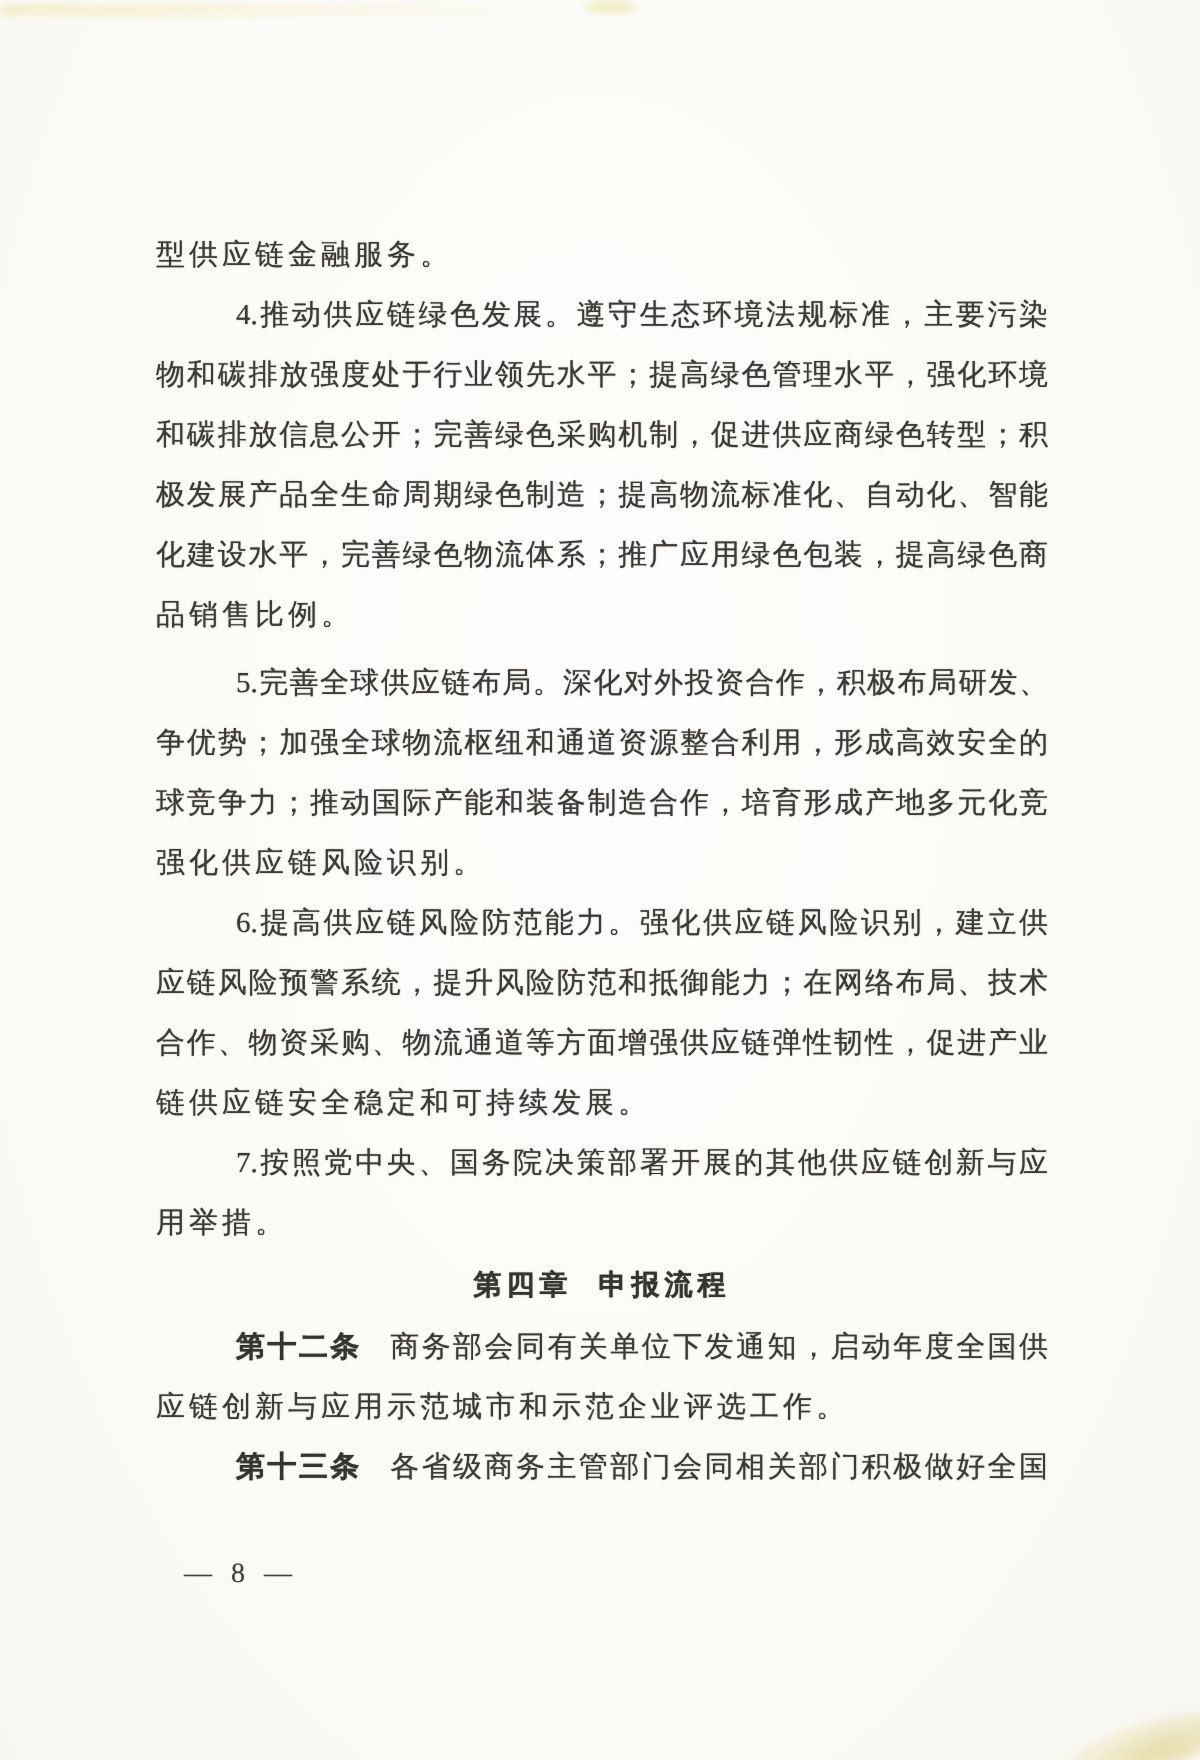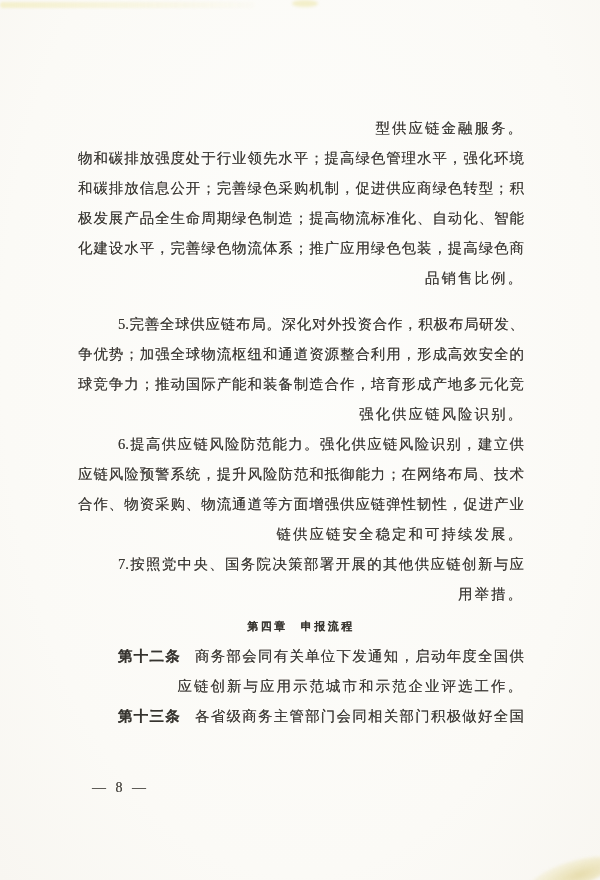--- a/index.html
+++ b/index.html
@@ -66,33 +66,33 @@
     overflow: hidden;
     letter-spacing: 1px;
   }
   .j {
     text-align: justify;
     text-align-last: justify;
     text-justify: inter-character;
     letter-spacing: 0;
   }
   .end {
-    text-align: right;
+    text-align: left;
     letter-spacing: 2px;
   }
   .indent { text-indent: 40px; }
-  .sp5 { margin-top: 16px; }
+  .sp5 { margin-top: 4px; }
   .sp2 { margin-top: 0; }
 
   .heading {
     font-weight: bold;
     text-align: center;
     text-align-last: center;
     letter-spacing: 2.5px;
-    font-size: 11px;
+    font-size: 14px;
     color: #36342f;
     margin-top: 2px;
   }
   .heading .hgap { display: inline-block; width: 13px; }
 
   .art-label {
     font-weight: bold;
     color: #36342f;
   }
   .art-gap { display: inline-block; width: 13px; }
@@ -113,20 +113,21 @@
 
 <div class="page">
 
   <div class="artifact-top-streak"></div>
   <div class="artifact-top-mark"></div>
   <div class="artifact-corner-smudge"></div>
 
   <div class="textblock">
 
     <div class="line end">型供应链金融服务。</div>
+    <div class="line j indent">4.推动供应链绿色发展。遵守生态环境法规标准，主要污染</div>
     <div class="line j">物和碳排放强度处于行业领先水平；提高绿色管理水平，强化环境</div>
     <div class="line j">和碳排放信息公开；完善绿色采购机制，促进供应商绿色转型；积</div>
     <div class="line j">极发展产品全生命周期绿色制造；提高物流标准化、自动化、智能</div>
     <div class="line j">化建设水平，完善绿色物流体系；推广应用绿色包装，提高绿色商</div>
     <div class="line end">品销售比例。</div>
     <div class="line j indent sp5">5.完善全球供应链布局。深化对外投资合作，积极布局研发、</div>
     <div class="line j">争优势；加强全球物流枢纽和通道资源整合利用，形成高效安全的</div>
     <div class="line j">球竞争力；推动国际产能和装备制造合作，培育形成产地多元化竞</div>
     <div class="line end">强化供应链风险识别。</div>
     <div class="line j indent sp2">6.提高供应链风险防范能力。强化供应链风险识别，建立供</div>

